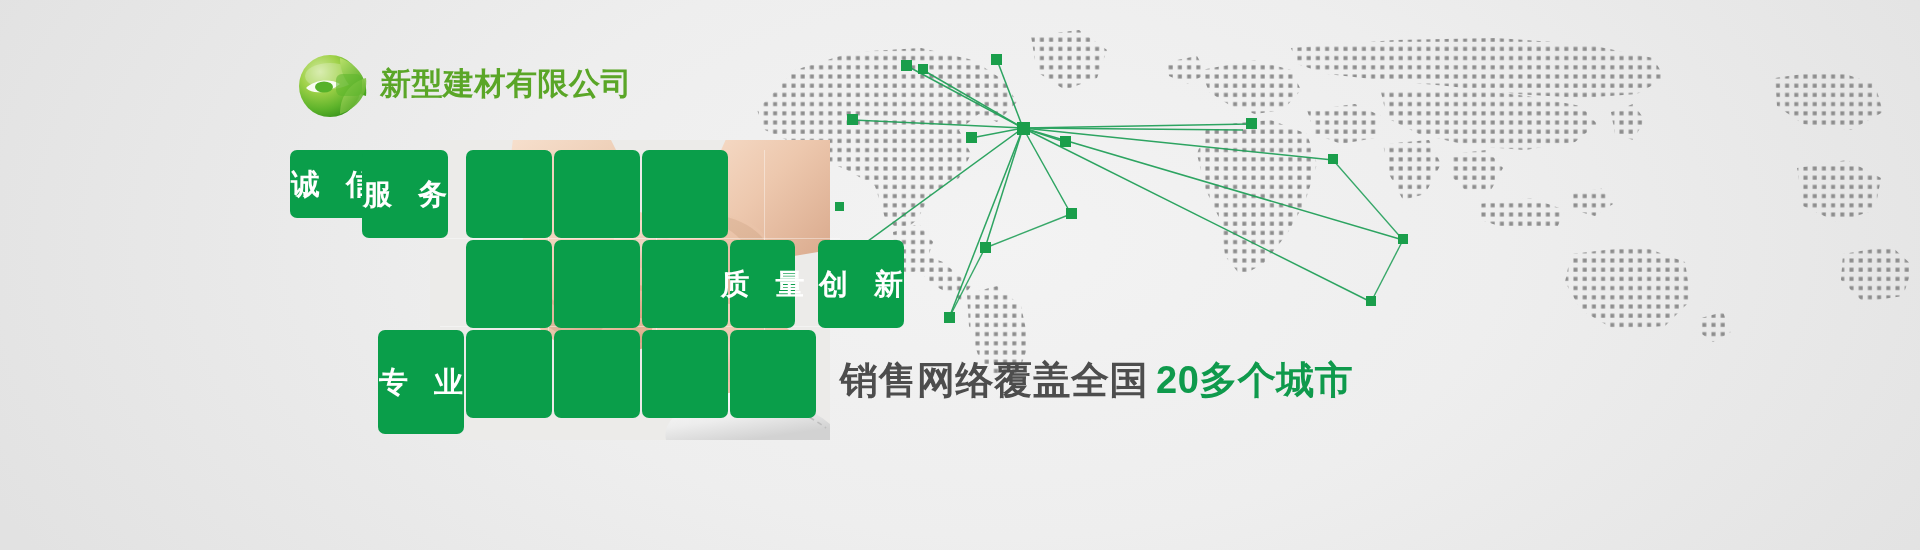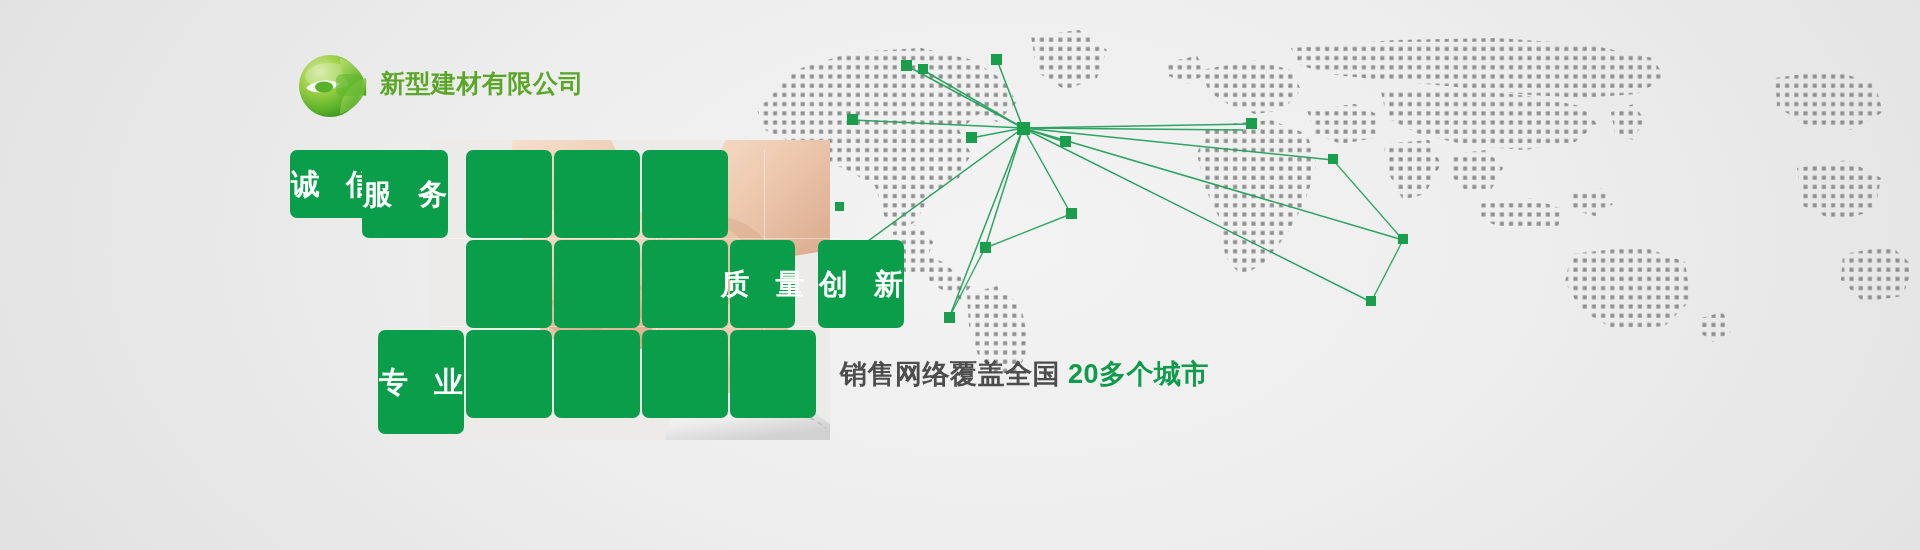--- a/index.html
+++ b/index.html
@@ -27,21 +27,21 @@
   }
   #logo-mark { width:74px; height:74px; position:relative; flex:0 0 74px; }
   #logo-text { display:flex; flex-direction:column; justify-content:center; gap:2px; padding-bottom:2px; }
   .logo-line1 {
     font-size:30px; font-weight:bold; letter-spacing:1px;
     line-height:1.06; white-space:nowrap;
   }
   .logo-l1a { color:#5aa627; }
   .logo-l1b { color:#ee8c10; }
   .logo-line2 {
-    font-size:25px; font-weight:bold; color:#5aa627;
+    font-size:31px; font-weight:bold; color:#5aa627;
     letter-spacing:0.5px; line-height:1.1; white-space:nowrap;
   }
 
   
   #photo-wrap {
     position:absolute; left:430px; top:140px;
     width:400px; height:300px;
     overflow:hidden;
   }
   #photo { position:absolute; inset:0; }
@@ -72,21 +72,21 @@
   
   #map-wrap {
     position:absolute; left:735px; top:18px;
     width:1185px; height:360px;
   }
   #map-svg { display:block; width:100%; height:100%; }
 
   
   #tagline {
     position:absolute; left:840px; top:358px;
-    font-size:27px; font-weight:bold;
+    font-size:38px; font-weight:bold;
     letter-spacing:0.5px; white-space:nowrap;
     line-height:1.2;
   }
   .tag-main { color:#4d4d4d; }
   .tag-accent { color:#0f9a4c; padding-left:8px; }
 </style>
 </head>
 <body>
 
 <div id="stage">

